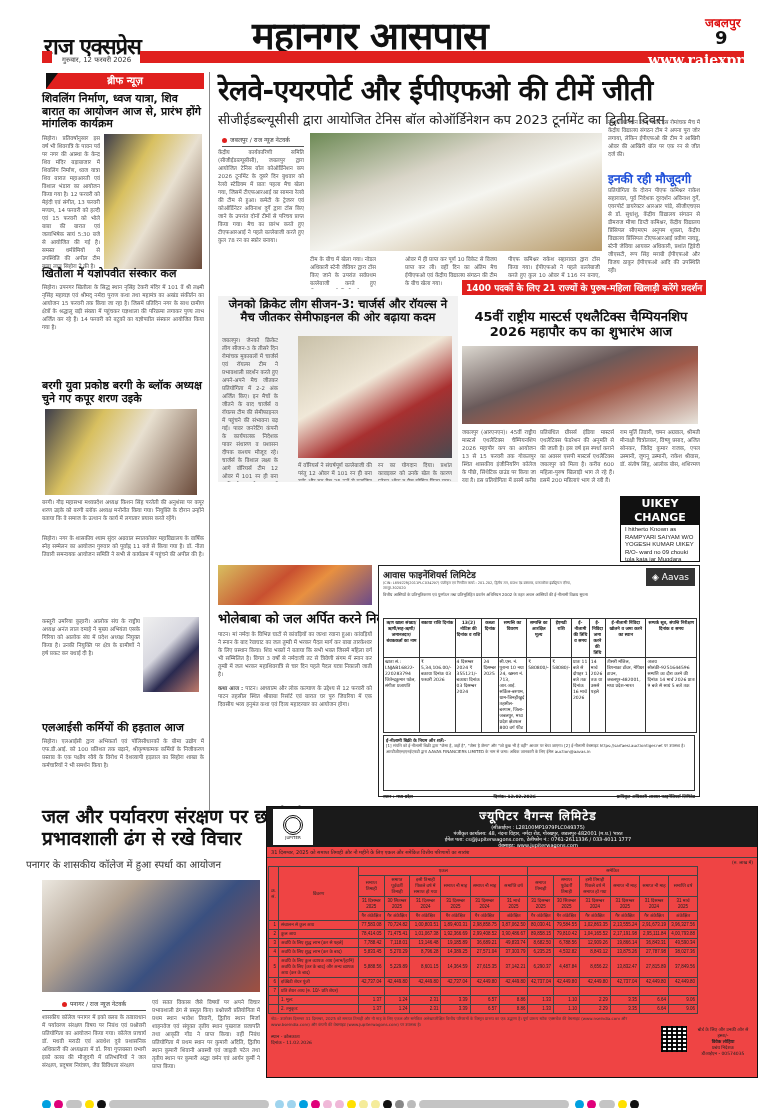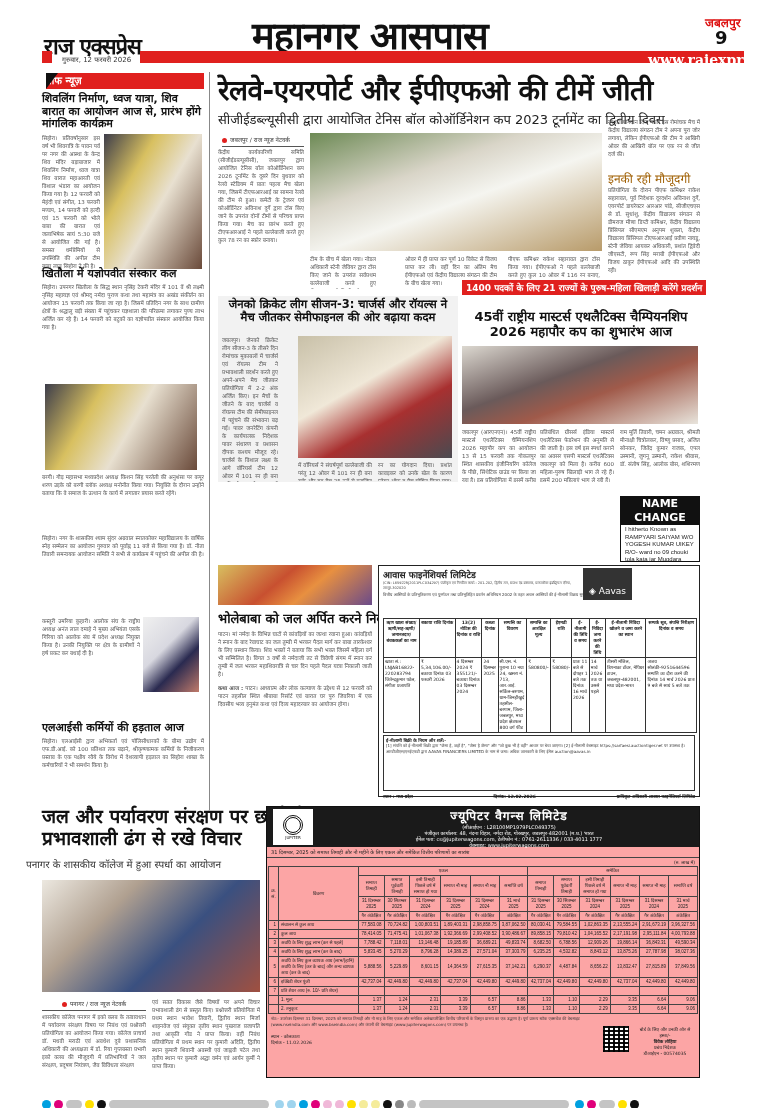--- a/index.html
+++ b/index.html
@@ -8,21 +8,21 @@
 .serif{font-family:"DejaVu Serif",serif}
 .masthead-name{left:44px;top:30px;font-size:22px;font-weight:bold;color:#111;letter-spacing:-1px}
 .masthead-date{left:62px;top:55px;font-size:7px;color:#333}
 .redbar-left{left:42px;top:51px;width:10px;height:12px;background:#e0201e}
 .redbar{left:140px;top:51px;width:604px;height:12px;background:#e0201e}
 .section-title{left:252px;top:8px;font-size:38px;font-weight:900;color:#111;letter-spacing:-1px}
 .city{left:705px;top:14px;font-size:12px;color:#d11;font-weight:bold}
 .pageno{left:715px;top:27px;font-size:18px;font-weight:bold;color:#111}
 .url{left:648px;top:52px;font-size:14px;color:#fff;font-weight:bold}
 .vrule{width:1px;background:#888}
-.brief-tag{left:46px;top:73px;width:158px;height:16px;background:#e0201e;color:#fff;font-size:10px;font-weight:bold;text-align:left;line-height:16px}
+.brief-tag{left:46px;top:73px;width:158px;height:16px;background:#e0201e;color:#fff;font-size:10px;font-weight:bold;text-align:center;line-height:16px}
 .brief-tag::before{content:"";position:absolute;left:0;top:0;border-left:12px solid #111;border-bottom:16px solid transparent}
 h2{font-weight:bold;color:#111;line-height:1.15}
 .small-h{font-size:11px}
 .body-txt{font-size:5.5px;line-height:8px;color:#555;text-align:justify}
 .photo{background:linear-gradient(135deg,#8a9a7a,#c9b48a 40%,#a87050 70%,#6d7a5a)}
 .photo.p2{background:linear-gradient(160deg,#6d8a55,#d9d5c8 35%,#f5f5f0 55%,#b89b6a)}
 .photo.p3{background:linear-gradient(120deg,#3d3d4a,#d8c060 30%,#e8e0d0 55%,#6a4a3a)}
 .photo.p4{background:linear-gradient(150deg,#c8c0a8,#f0e8d8 40%,#a83030 65%,#4a4a50)}
 .photo.p5{background:linear-gradient(135deg,#f0f0f0,#d8d8e0 40%,#2a2a50 65%,#c07a6a)}
 .photo.p6{background:linear-gradient(140deg,#d8c060,#c85030 40%,#e89040 60%,#6a4a8a)}
@@ -73,20 +73,21 @@
     <div class="photo p3" style="width:98px;height:135px"></div>
   </div>
 </div>
 
 <div class="abs" style="left:42px;top:268px;width:162px">
   <h2 class="small-h">खितौला में यज्ञोपवीत संस्कार कल</h2>
   <p class="body-txt" style="height:90px;overflow:hidden;margin-top:2px">सिहोरा। उपनगर खितौला के सिद्ध स्थान नृसिंह टेकरी मंदिर में 101 वें श्री लक्ष्मी नृसिंह महायज्ञ एवं श्रीमद् नर्मदा पुराण कथा तथा महामंत्र का अखंड संकीर्तन का आयोजन 15 फरवरी तक किया जा रहा है। जिसमें प्रतिदिन नगर के साथ ग्रामीण क्षेत्रों के श्रद्धालु बड़ी संख्या में पहुंचकर यज्ञशाला की परिक्रमा लगाकर पुण्य लाभ अर्जित कर रहे हैं। 14 फरवरी को बटुकों का यज्ञोपवीत संस्कार आयोजित किया गया है।</p>
 </div>
 
 <div class="abs" style="left:42px;top:380px;width:162px">
+  <h2 class="small-h">बरगी युवा प्रकोष्ठ बरगी के ब्लॉक अध्यक्ष चुने गए कपूर शरण उइके</h2>
   <div class="photo p3" style="width:152px;height:86px;margin:4px 0 3px 3px"></div>
   <p class="body-txt" style="height:26px;overflow:hidden">बरगी। गौड़ महासभा मध्यप्रदेश अध्यक्ष किशन सिंह परतेती की अनुशंसा पर कपूर शरण उइके को बरगी ब्लॉक अध्यक्ष मनोनीत किया गया। नियुक्ति के दौरान उन्होंने बताया कि वे समाज के उत्थान के कार्य में लगातार प्रयास करते रहेंगे।</p>
 </div>
 
 <div class="abs" style="left:42px;top:532px;width:162px">
   <p class="body-txt" style="height:62px;overflow:hidden;margin-top:2px">सिहोरा। नगर के शासकीय श्याम सुंदर अग्रवाल स्नातकोत्तर महाविद्यालय के वार्षिक स्नेह सम्मेलन का आयोजन गुरुवार को पूर्वाह्न 11 बजे से किया गया है। डॉ. नीता तिवारी समन्वयक आयोजन समिति ने सभी से कार्यक्रम में पहुंचने की अपील की है।</p>
 </div>
 
 <div class="abs" style="left:42px;top:615px;width:162px">
   <div style="display:flex;gap:3px;margin-top:2px">
@@ -102,54 +103,54 @@
 
 <h1 class="abs main-head">रेलवे-एयरपोर्ट और ईपीएफओ की टीमें जीती</h1>
 <div class="abs sub-head">सीजीईडब्ल्यूसीसी द्वारा आयोजित टेनिस बॉल कोऑर्डिनेशन कप 2023 टूर्नामेंट का द्वितीय दिवस</div>
 <div class="abs byline" style="left:222px;top:136px;width:82px;border-bottom:1px solid #555;padding-bottom:2px"><span class="dot"></span><span>जबलपुर / राज न्यूज नेटवर्क</span></div>
 <p class="abs body-txt" style="left:218px;top:148px;width:86px;height:140px;overflow:hidden">केंद्रीय कार्यकारिणी समिति (सीजीईडब्ल्यूसीसी), जबलपुर द्वारा आयोजित टेनिस बॉल कोऑर्डिनेशन कप 2026 टूर्नामेंट के दूसरे दिन बुधवार को रेलवे स्टेडियम में प्रातः पहला मैच खेला गया, जिसमें टीएफआरआई का सामना रेलवे की टीम से हुआ। कमेटी के ट्रेजरर एवं कोऑर्डिनेटर अविनाश दुर्गे द्वारा टॉस किए जाने के उपरांत दोनों टीमों से परिचय प्राप्त किया गया। मैच का प्रारंभ करते हुए टीएफआरआई ने पहले बल्लेबाजी करते हुए कुल 78 रन का स्कोर बनाया।</p>
 <div class="abs photo p2" style="left:310px;top:133px;width:292px;height:118px"></div>
 <p class="abs body-txt" style="left:310px;top:255px;width:66px;height:34px;overflow:hidden">टीम के बीच में खेला गया। नोडल अधिकारी स्टेनी जेवियर द्वारा टॉस किए जाने के उपरांत सर्वप्रथम बल्लेबाजी करते हुए टीएफआरआई की टीम ने 13 रन का स्कोर बनाया।</p>
 <p class="abs body-txt" style="left:405px;top:255px;width:92px;height:34px;overflow:hidden">ओवर में ही प्राप्त कर पूर्ण 10 विकेट से विजय प्राप्त कर ली। वहीं दिन का अंतिम मैच ईपीएफओ एवं केंद्रीय विद्यालय संगठन की टीम के बीच खेला गया।</p>
 <p class="abs body-txt" style="left:508px;top:255px;width:92px;height:34px;overflow:hidden">पीएफ कमिश्नर राकेश सहारावत द्वारा टॉस किया गया। ईपीएफओ ने पहले बल्लेबाजी करते हुए कुल 10 ओवर में 116 रन बनाए, जिसमें प्रशांत ठाकुर द्वारा 53</p>
 <p class="abs body-txt" style="left:608px;top:118px;width:92px;height:40px;overflow:hidden">रन का योगदान दिया गया। इस रोमांचक मैच में केंद्रीय विद्यालय संगठन टीम ने अपना पूरा जोर लगाया, लेकिन ईपीएफओ की टीम ने आखिरी ओवर की आखिरी बॉल पर एक रन से जीत दर्ज की।</p>
-<h3 class="abs" style="left:608px;top:170px;font-size:12px;font-weight:normal;color:#a16207">इनकी रही मौजूदगी</h3>
+<h3 class="abs" style="left:608px;top:170px;font-size:12px;font-weight:bold;color:#1d4ed8">इनकी रही मौजूदगी</h3>
 <p class="abs body-txt" style="left:608px;top:186px;width:92px;height:104px;overflow:hidden">प्रतियोगिता के दौरान पीएफ कमिश्नर राकेश सहारावत, पूर्व निदेशक दूरदर्शन अविनाश दुर्गे, एयरपोर्ट डायरेक्टर आरआर पांडे, सीजीएचएस से डॉ. सुधांशु, केंद्रीय विद्यालय संगठन से डीमराज मीणा डिप्टी कमिश्नर, केंद्रीय विद्यालय प्रिंसिपल सीएमएम अनुपम शुक्ला, केंद्रीय विद्यालय प्रिंसिपल टीएफआरआई प्रवीण नायडू, स्टेनी जेविया आयकर अधिकारी, प्रशांत द्विवेदी जीएसटी, रूप सिंह मराबी ईपीएफओ और विजय ठाकुर ईपीएफओ आदि की उपस्थिति रही।</p>
 
 <div class="abs" style="left:218px;top:296px;width:240px;background:#f2f2f2;height:186px"></div>
 <h2 class="abs" style="left:222px;top:298px;width:232px;font-size:11.5px;text-align:center">जेनको क्रिकेट लीग सीजन-3: चार्जर्स और रॉयल्स ने मैच जीतकर सेमीफाइनल की ओर बढ़ाया कदम</h2>
 <p class="abs body-txt" style="left:222px;top:336px;width:56px;height:146px;overflow:hidden">जबलपुर। जेनको क्रिकेट लीग सीजन-3 के तीसरे दिन रोमांचक मुकाबलों में चार्जर्स एवं रॉयल्स टीम ने प्रभावशाली प्रदर्शन करते हुए अपने-अपने मैच जीतकर प्रतियोगिता में 2-2 अंक अर्जित किए। इन मैचों के जीतने के बाद चार्जर्स व रॉयल्स टीम की सेमीफाइनल में पहुंचने की संभावना बढ़ गई। पावर जनरेटिंग कंपनी के कार्यपालक निदेशक पावर संधारण व प्रशासन दीपक कश्यप मौजूद रहे। चार्जर्स के विशाल लक्ष्य के आगे वॉरियर्स टीम 12 ओवर में 101 रन ही बना सकी और यह मैच 25 रनों से पराजित हो गए।</p>
 <div class="abs photo p4" style="left:298px;top:336px;width:154px;height:122px"></div>
 <p class="abs body-txt" style="left:298px;top:461px;width:74px;height:20px;overflow:hidden">में वॉरियर्स ने संघर्षपूर्ण बल्लेबाजी की परंतु 12 ओवर में 101 रन ही बना सके और यह मैच 25 रनों से पराजित हो गए। कुशाल जैन ने 21</p>
 <p class="abs body-txt" style="left:378px;top:461px;width:74px;height:20px;overflow:hidden">रन का योगदान दिया। प्रशांत कावड़कर को उनके खेल के कारण प्लेयर ऑफ द मैच घोषित किया गया।</p>
 
 <div class="abs redstrip" style="left:462px;top:280px">1400 पदकों के लिए 21 राज्यों के पुरुष-महिला खिलाड़ी करेंगे प्रदर्शन</div>
 <h2 class="abs" style="left:462px;top:310px;width:238px;font-size:13px;text-align:center">45वीं राष्ट्रीय मास्टर्स एथलैटिक्स चैम्पियनशिप 2026 महापौर कप का शुभारंभ आज</h2>
 <div class="abs photo p8" style="left:462px;top:346px;width:236px;height:78px"></div>
 <p class="abs body-txt" style="left:462px;top:428px;width:74px;height:54px;overflow:hidden">जबलपुर (आरएनएन)। 45वीं राष्ट्रीय मास्टर्स एथलैटिक्स चैम्पियनशिप 2026 महापौर कप का आयोजन 13 से 15 फरवरी तक गोकलपुर स्थित शासकीय इंजीनियरिंग कॉलेज के पीछे, सिंथेटिक ग्राउंड पर किया जा रहा है। इस प्रतियोगिता में इसमें करीब 21 राज्यों से पुरुष-महिला खिलाड़ी, 1400 पदकों के लिए अपना प्रदर्शन करेंगे।</p>
 <p class="abs body-txt" style="left:540px;top:428px;width:74px;height:54px;overflow:hidden">प्रतिबंधित ग्रीसर्स इंडिया मास्टर्स एथलैटिक्स फेडरेशन की अनुमति से की जाती है। इस वर्ष इस स्पर्धा कराने का अवसर एसपी मास्टर्स एथलैटिक्स जबलपुर को मिला है। करीब 600 महिला-पुरुष खिलाड़ी भाग ले रहे हैं। इसमें 200 महिलाएं भाग ले रही हैं।</p>
 <p class="abs body-txt" style="left:620px;top:428px;width:80px;height:40px;overflow:hidden">राम मूर्ति तिवारी, चमन अग्रवाल, श्रीमती मीनाक्षी चित्रोलकर, विष्णु प्रसाद, अजित सोनकर, जितेंद्र कुमार राजक, एपल उस्मानी, जुगनू उस्मानी, राकेश श्रीवास, डॉ. संतोष सिंह, आलोक बोस, शशिरमण आदि की मौजूदगी रही।</p>
 
 <div class="abs namebox" style="left:620px;top:496px;width:80px;height:66px">
-  <div class="nt">NAME CHANGE</div>
+  <div class="nt">UIKEY CHANGE</div>
   <div class="nb">I hitherto Known as RAMPYARI SAIYAM W/O YOGESH KUMAR UIKEY R/O- ward no 09 chouki tola kata jar Mugdara Mandla Madhya Pradesh - 481771. have changed my name and shall hereafter be known as RAMPYARI UIKEY.</div>
 </div>
 
 <div class="abs photo p6" style="left:218px;top:565px;width:154px;height:40px"></div>
 <h2 class="abs" style="left:218px;top:612px;font-size:13px">भोलेबाबा को जल अर्पित करने निकले कांवड़िये</h2>
 <p class="abs body-txt" style="left:218px;top:630px;width:154px;height:50px;overflow:hidden">पाटन। मां नर्मदा के विभिन्न घाटों से कांवड़ियों का जत्था रवाना हुआ। कांवड़ियों ने स्नान के बाद रेवाघाट का जल तुम्बी में भरकर पैदल मार्ग कर बाबा तारकेश्वर के लिए प्रस्थान किया। शिव भक्तों ने बताया कि सभी भक्त जिसमें महिला वर्ग भी सम्मिलित है। विगत 3 वर्षों से नर्मदाजी तट से त्रिवेणी संगम में स्नान कर तुम्बी में जल भरकर महाशिवरात्रि से चार दिन पहले पैदल यात्रा निकाली जाती है।</p>
 <p class="abs body-txt" style="left:218px;top:684px;width:154px;height:94px;overflow:hidden"><b>कथा आज :</b> <span>पाटन। आध्यात्म और लोक कल्याण के उद्देश्य से 12 फरवरी को पाटन तहसील स्थित श्रीबाबा रिसॉर्ट एवं बारात घर पुरु जिवरिया में एक दिवसीय भव्य हनुमंत कथा एवं दिव्य महादरबार का आयोजन होगा।</span></p>
 
 <div class="abs notice" style="left:378px;top:565px;width:322px;height:232px">
-  <div style="display:flex;justify-content:flex-start;padding:2px 4px;height:24px">
+  <div style="display:flex;justify-content:space-between;padding:2px 4px;height:24px">
     <div>
       <div style="font-size:9px;font-weight:bold">आवास फाइनेंशियर्स लिमिटेड</div>
       <div style="font-size:3.5px;line-height:4.5px;width:200px;color:#444">(CIN: L65922RJ2011PLC034297) पंजीकृत एवं निगमित कार्या.: 201-202, द्वितीय तल, साउथ एंड स्क्वायर, मानसरोवर इंडस्ट्रियल एरिया, जयपुर-302020</div>
     </div>
-    <div style="background:#333;color:#fff;font-size:9px;padding:16px 6px;height:18px;line-height:14px"><span>◈</span> <span>Aavas</span></div>
+    <div style="background:#333;color:#fff;font-size:9px;padding:2px 6px;height:18px;line-height:14px"><span>◈</span> <span>Aavas</span></div>
   </div>
   <p style="font-size:4px;line-height:5.5px;padding:2px 4px;height:28px;overflow:hidden;color:#333">वित्तीय आस्तियों के प्रतिभूतिकरण एवं पुनर्गठन तथा प्रतिभूतिहित प्रवर्तन अधिनियम 2002 के तहत अचल आस्तियों की ई-नीलामी विक्रय सूचना</p>
   <table class="ntbl" style="width:314px;margin:0 4px">
     <tbody>
         <tr id="aavas-head">
           <th style="font-weight: bold;">ऋण खाता संख्या/ऋणी/सह-ऋणी/जमानतदार/बंधककर्ता का नाम</th>
           <th style="font-weight: bold;">बकाया राशि दिनांक</th>
           <th style="font-weight: bold;">13(2) नोटिस की दिनांक व राशि</th>
           <th style="font-weight: bold;">कब्जा दिनांक</th>
           <th style="font-weight: bold;">सम्पत्ति का विवरण</th>
@@ -186,21 +187,21 @@
   </div>
 </div>
 
 <h1 class="abs" style="left:42px;top:806px;width:330px;font-size:19px;font-weight:bold;line-height:1.15;color:#111">जल और पर्यावरण संरक्षण पर छात्रों ने प्रभावशाली ढंग से रखे विचार</h1>
 <div class="abs" style="left:26px;top:857px;font-size:10px;color:#333">पनागर के शासकीय कॉलेज में हुआ स्पर्धा का आयोजन</div>
 <div class="abs photo p7" style="left:42px;top:880px;width:218px;height:112px"></div>
 <div class="abs byline" style="left:42px;top:1000px;width:104px;border-bottom:1px solid #555;padding-bottom:2px;text-align:center"><span class="dot"></span><span>पनागर / राज न्यूज नेटवर्क</span></div>
 <p class="abs body-txt" style="left:42px;top:1013px;width:104px;height:76px;overflow:hidden">शासकीय कॉलेज पनागर में इको क्लब के तत्वावधान में पर्यावरण संरक्षण विषय पर निबंध एवं प्रश्नोत्तरी प्रतियोगिता का आयोजन किया गया। कॉलेज प्राचार्य डॉ. मधवी मराठी एवं अवधेश दुबे प्रशासनिक अधिकारी की अध्यक्षता में डॉ. रिया गुप्तबस्ता प्रभारी इको क्लब की मौजूदगी में प्रतिभागियों ने जल संरक्षण, प्रदूषण नियंत्रण, जैव विविधता संरक्षण</p>
 <p class="abs body-txt" style="left:152px;top:998px;width:108px;height:90px;overflow:hidden">एवं सतत विकास जैसे विषयों पर अपने विचार प्रभावशाली ढंग से प्रस्तुत किए। प्रश्नोत्तरी प्रतियोगिता में प्रथम स्थान भावेश तिवारी, द्वितीय स्थान मिर्जा शाहनवेज एवं संयुक्त तृतीय स्थान पुखराज प्रजापति तथा आकृति गोंड ने प्राप्त किया। वहीं निबंध प्रतियोगिता में प्रथम स्थान पर कुमारी अदिति, द्वितीय स्थान कुमारी शिवानी अवस्थी एवं जाह्नवी पटेल तथा तृतीय स्थान पर कुमारी अद्धा वर्मन एवं आर्यन कुर्मी ने प्राप्त किया।</p>
 
-<div class="abs" style="left:266px;top:806px;width:434px;height:272px;border:1.5px solid #111;background:#fca5a5">
+<div class="abs" style="left:266px;top:806px;width:492px;height:272px;border:1.5px solid #111;background:#ef4444">
   <div class="jup-band" style="height:40px;display:flex;align-items:center">
     <div style="width:40px;height:36px;background:#fff;margin:0 6px;display:flex;align-items:center;justify-content:center;flex-direction:column">
       <div style="width:20px;height:20px;border-radius:50%;border:3px double #111"></div>
       <div style="font-size:4px;color:#111">JUPITER</div>
     </div>
     <div style="flex:1">
       <div style="font-size:12px;font-weight:bold;letter-spacing:1px">ज्यूपिटर वैगन्स लिमिटेड</div>
       <div style="font-size:5px">(सीआईएन : L28100MP1979PLC049375)</div>
       <div style="font-size:5px">पंजीकृत कार्यालय: 48, नंदना विहार, नर्मदा रोड, गोरखपुर, जबलपुर-482001 (म.प्र.) भारत</div>
       <div style="font-size:5px">ईमेल पता: cs@jupiterwagons.com, टेलीफोन नं.: 0761-2611336 / 033-4011 1777</div>

